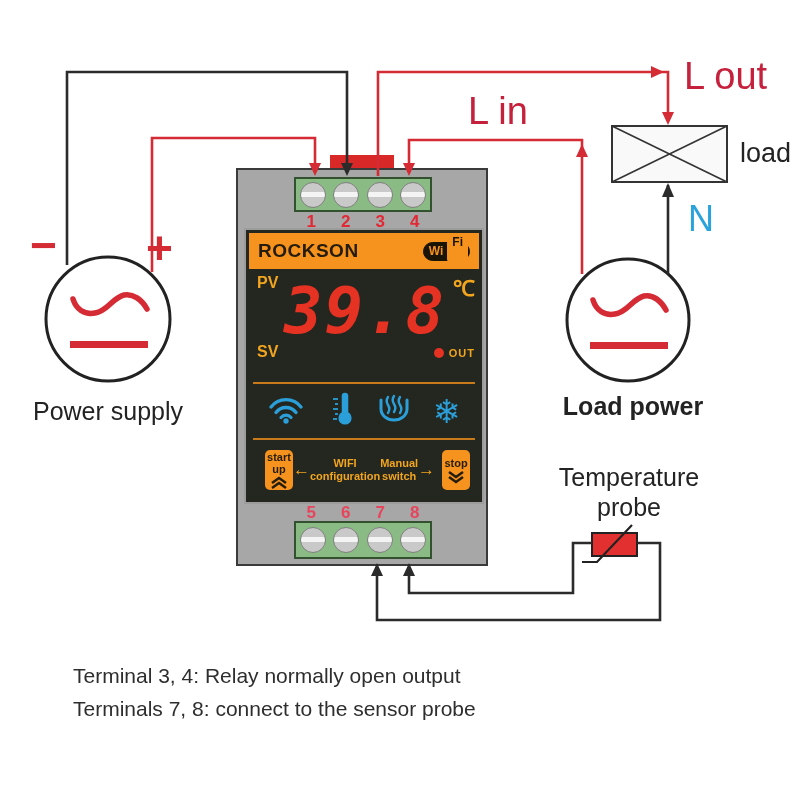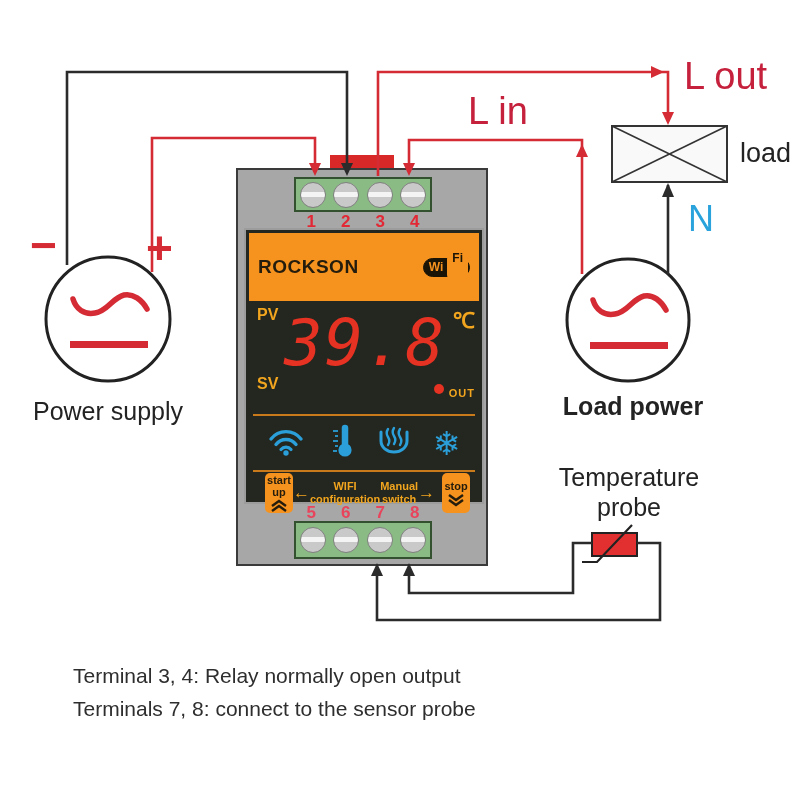--- a/index.html
+++ b/index.html
@@ -36,46 +36,46 @@
   .tnum-row.bottom .tnum { color:#e8445c; }
 
   
   .panel {
     position:absolute; left:6px; top:58px; width:240px; height:276px;
     background:#24271f; border:2px solid #9c9c9c; box-sizing:border-box;
     padding:3px; display:flex; flex-direction:column; z-index:2;
   }
   .brand-bar {
     background:#f6921e; height:36px; flex:0 0 36px;
-    display:flex; align-items:center; justify-content:space-between; padding:16px 9px;text-align:center;
+    display:flex; align-items:center; justify-content:space-between; padding:0 9px;text-align:center;
   }
   .brand { font-weight:bold; font-size:19px; color:#241c0c; letter-spacing:.5px; }
   .wifi-logo {
     display:flex; align-items:center; background:#1a1407;
     border:1px solid #1a1407; border-radius:10px; height:17px;
   }
   .wifi-wi { color:#f6921e; font-weight:bold; font-size:12px; padding:0 3px 0 5px; }
   .wifi-fi {
     background:#f6921e; color:#1a1407; font-weight:bold; font-size:12px;
     border-radius:8px; padding:0 5px; height:32px; line-height:15px; margin:1px;
   }
 
   .display { position:relative; height:112px; flex:0 0 112px; }
   .disp-sm { position:absolute; color:#f2a51e; font-weight:bold; font-size:16px; }
   .pv { top:5px;  left:8px; }
   .sv { top:74px; left:8px;text-align:center; }
   .unit { position:absolute; top:3px; right:4px; color:#f2a51e; font-size:22px; font-weight:bold; }
   .digits {
     position:absolute; top:-8px; left:26px; width:180px; text-align:center;
-    font-family:"DejaVu Sans Mono", monospace; font-style:italic; font-weight:normal;
+    font-family:"DejaVu Sans Mono", monospace; font-style:italic; font-weight:bold;
     font-size:64px; letter-spacing:2px; color:#e63222; line-height:100px;
   }
   .outrow { position:absolute; top:78px; right:4px; display:flex; align-items:center; gap:5px; }
   .outdot { width:10px; height:10px; border-radius:50%; background:#e63222; }
-  .outlbl { color:#f2a51e; font-size:11px; font-weight:bold; letter-spacing:1px;margin-top:8px; }
+  .outlbl { color:#f2a51e; font-size:11px; font-weight:bold; letter-spacing:1px; }
   .tagline {
     position:absolute; bottom:1px; left:0; right:0; text-align:center;
     color:#f2a51e; font-size:13.5px; font-weight:bold;
   }
   .hr { height:2px; background:#c97a1a; margin:1px 4px; flex:0 0 2px; }
 
   .icons {
     height:52px; flex:0 0 52px; display:flex; align-items:center;
     justify-content:space-around; padding:0 8px;
   }

